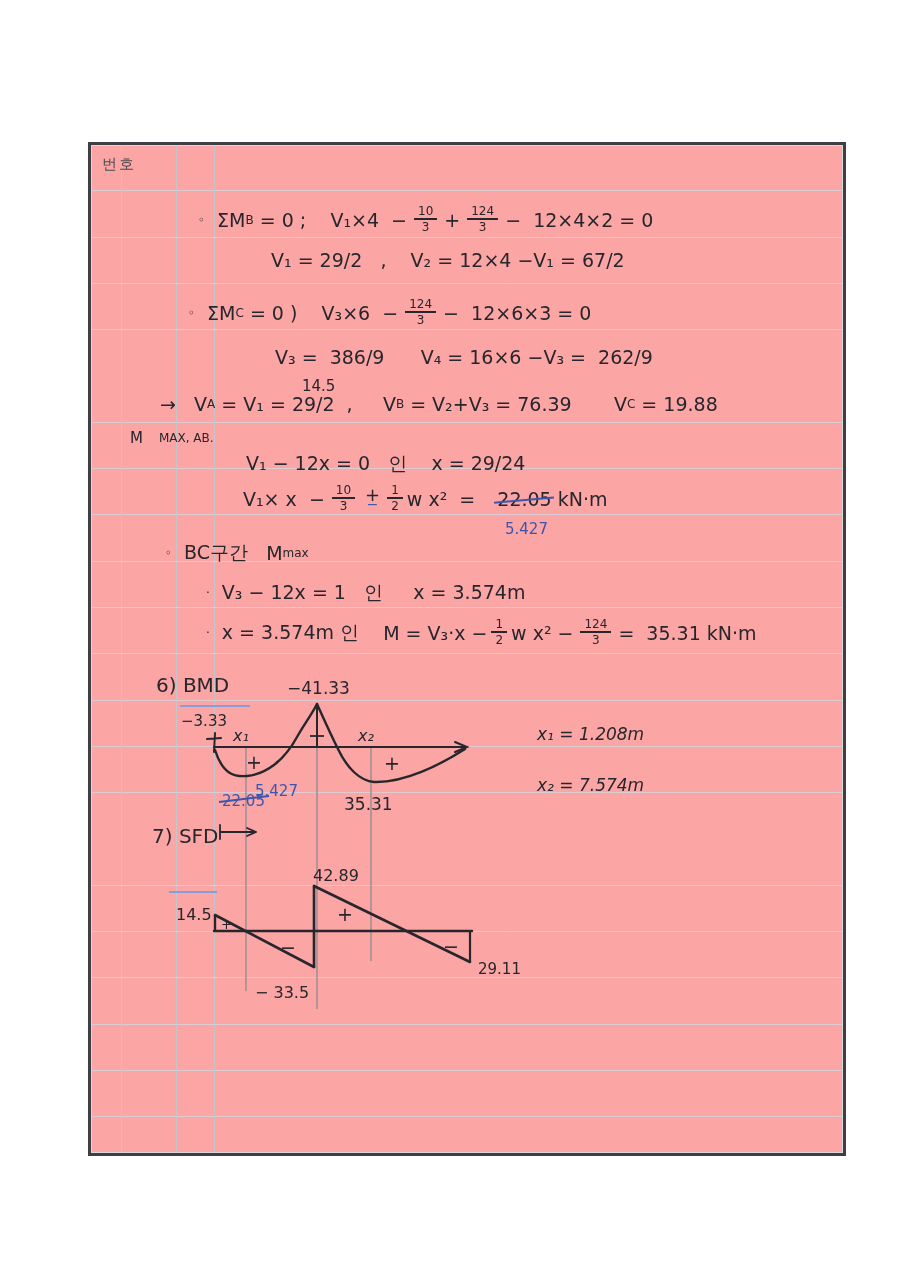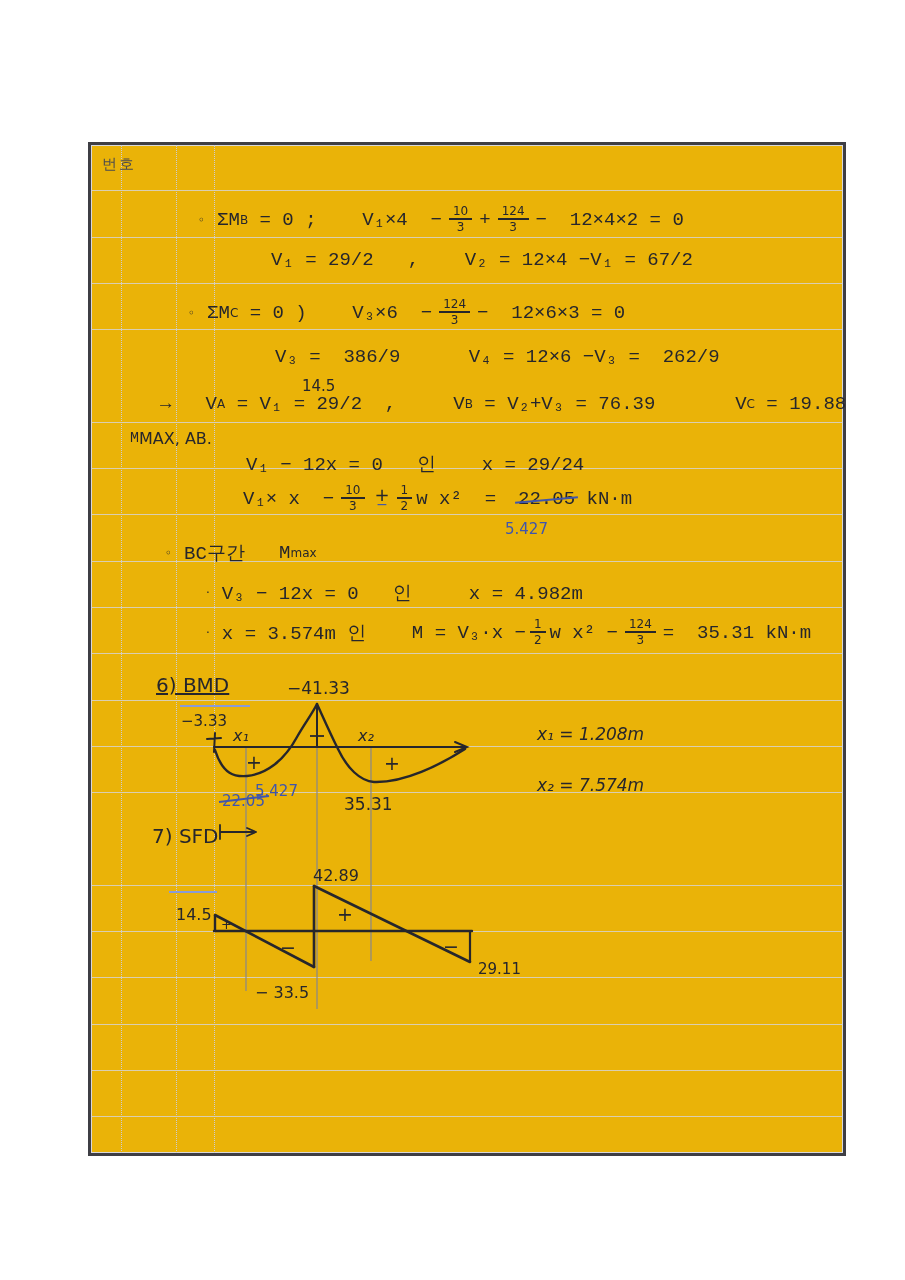--- a/index.html
+++ b/index.html
@@ -2,31 +2,31 @@
 <html><head>
 <meta charset="utf-8">
 <style>
   html,body{margin:0;padding:0;}
   body{
     width:905px;height:1280px;position:relative;background:#ffffff;
     font-family:"DejaVu Sans",sans-serif;color:#26262c;overflow:hidden;
   }
   .sheet{
     position:absolute;left:88px;top:142px;width:752px;height:1008px;
-    background:#eab308;border:3px solid #3e3e44;box-shadow:inset 0 0 0 1px #d8d8da;
+    background:#fca5a5;border:3px solid #3e3e44;box-shadow:inset 0 0 0 1px #d8d8da;
   }
   .rules{
     position:absolute;left:0;top:0;right:0;bottom:0;pointer-events:none;
     background-image:repeating-linear-gradient(to bottom,transparent 0 45.3px,#d5d5dc 45.3px 46.3px);
     opacity:.8;
   }
   .vline{position:absolute;top:0;bottom:0;width:0;border-left:1px dotted #ccccd2;pointer-events:none;}
   .corner{position:absolute;left:11px;top:10px;font-size:15px;letter-spacing:2px;color:#4a4a4f;}
   .eq{position:absolute;display:flex;align-items:center;font-size:19px;white-space:pre;color:#26262c;}
-  .eq .t{white-space:pre;font-family:Liberation Mono, monospace;}
+  .eq .t{white-space:pre;}
   .eq sub{font-size:12px;}
   .bullet{font-size:12px;margin-right:12px;color:#26262c;}
   .frac{display:inline-flex;flex-direction:column;align-items:center;margin:0 7px;font-size:12px;line-height:1.1;}
   .frac .fn{border-bottom:2px solid #26262c;padding:0 4px;}
   .frac .fd{padding-top:1px;}
   .pm{display:inline-flex;flex-direction:column;align-items:center;line-height:.75;margin:0 3px;}
   .pm .pmplus{font-size:18px;}
   .pm .pmminus{font-size:14px;color:#3f55ad;margin-top:-2px;}
   .note-above{position:absolute;font-size:15px;}
   .strike{position:relative;margin-left:22px;}
@@ -65,36 +65,36 @@
 
   <div class="eq" style="left:97px;top:153px;">
     <span class="bullet">◦</span>
     <span class="t">ΣM</span><sub>C</sub>
     <span class="t"> = 0 )    V₃×6  −</span>
     <span class="frac"><span class="fn">124</span><span class="fd">3</span></span>
     <span class="t">−  12×6×3 = 0</span>
   </div>
 
   <div class="eq" style="left:184px;top:201px;">
-    <span class="t">V₃ =  386/9      V₄ = 12×6 −V₃ =  262/9</span>
+    <span class="t">V₃ =  386/9      V₄ = 16×6 −V₃ =  262/9</span>
   </div>
 
   <div class="eq" style="left:69px;top:248px;">
     <span class="t">→   </span>
     <span class="t">V</span><sub>A</sub>
     <span class="t"> = V₁ = 29/2  ,     </span>
     <span class="t">V</span><sub>B</sub>
     <span class="t"> = V₂+V₃ = 76.39       </span>
     <span class="t">V</span><sub>C</sub>
     <span class="t"> = 19.88</span>
     <span class="note-above" style="left:142px;top:-16px;">14.5</span>
   </div>
 
   <div class="eq" style="left:39px;top:284px;font-size:15px;">
-    <span class="t">M</span><sub style="font-size:16px;">MAX, AB.</sub>
+    <span class="t">M</span><sub style="font-size:12px;margin-left:16px;">MAX, AB.</sub>
   </div>
 
   <div class="eq" style="left:155px;top:306px;">
     <span class="t">V₁ − 12x = 0   인    x = 29/24</span>
   </div>
 
   <div class="eq" style="left:152px;top:339px;">
     <span class="t">V₁× x  −</span>
     <span class="frac"><span class="fn">10</span><span class="fd">3</span></span>
     <span class="pm"><span class="pmplus">+</span><span class="pmminus">−</span></span>
@@ -106,34 +106,34 @@
   </div>
 
   <div class="eq" style="left:74px;top:395px;">
     <span class="bullet">◦</span>
     <span class="t">BC구간   </span>
     <span class="t">M</span><sub>max</sub>
   </div>
 
   <div class="eq" style="left:115px;top:435px;">
     <span class="bullet">·</span>
-    <span class="t">V₃ − 12x = 0   인     x = 4.982m</span>
+    <span class="t">V₃ − 12x = 1   인     x = 3.574m</span>
   </div>
 
   <div class="eq" style="left:115px;top:473px;">
     <span class="bullet">·</span>
     <span class="t">x = 3.574m 인    </span>
     <span class="t">M = V₃·x −</span>
     <span class="frac" style="margin:0 4px;"><span class="fn">1</span><span class="fd">2</span></span>
     <span class="t">w x² −</span>
     <span class="frac"><span class="fn">124</span><span class="fd">3</span></span>
     <span class="t">=  35.31 kN·m</span>
   </div>
 
-  <div class="sec-title" style="left:65px;top:528px;text-decoration:underline;">6) BMD</div>
+  <div class="sec-title" style="left:65px;top:528px;">6) BMD</div>
   <div class="blue-ul" style="left:89px;top:560px;width:70px;"></div>
   <div class="sec-title" style="left:61px;top:679px;">7) SFD</div>
   <div class="blue-ul" style="left:78px;top:746px;width:48px;"></div>
 
   <svg style="position:absolute;left:52px;top:524px;" width="520" height="350" viewBox="140 666 520 350">
 
     <path d="M243,744 L243,988" stroke="#86868c" stroke-width="1.2" fill="none"></path>
     <path d="M314,744 L314,1006" stroke="#86868c" stroke-width="1.2" fill="none"></path>
     <path d="M368,744 L368,958" stroke="#86868c" stroke-width="1.2" fill="none"></path>
 

